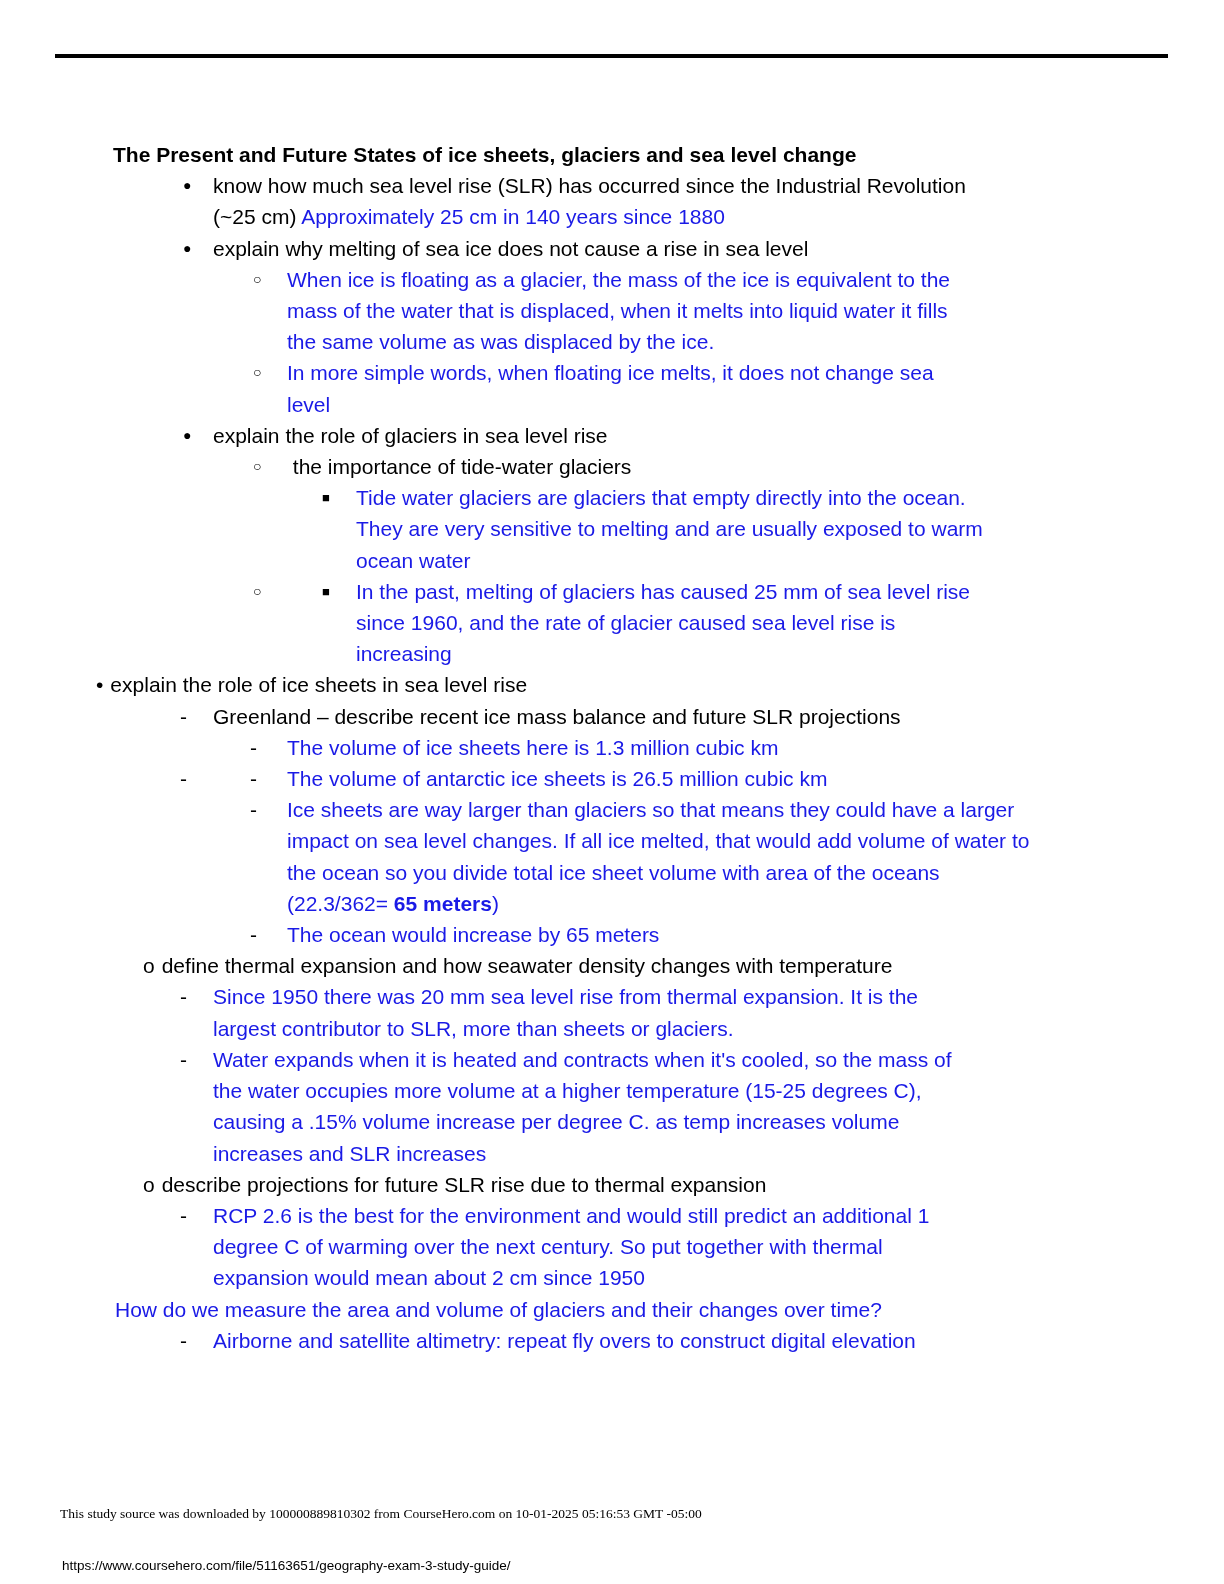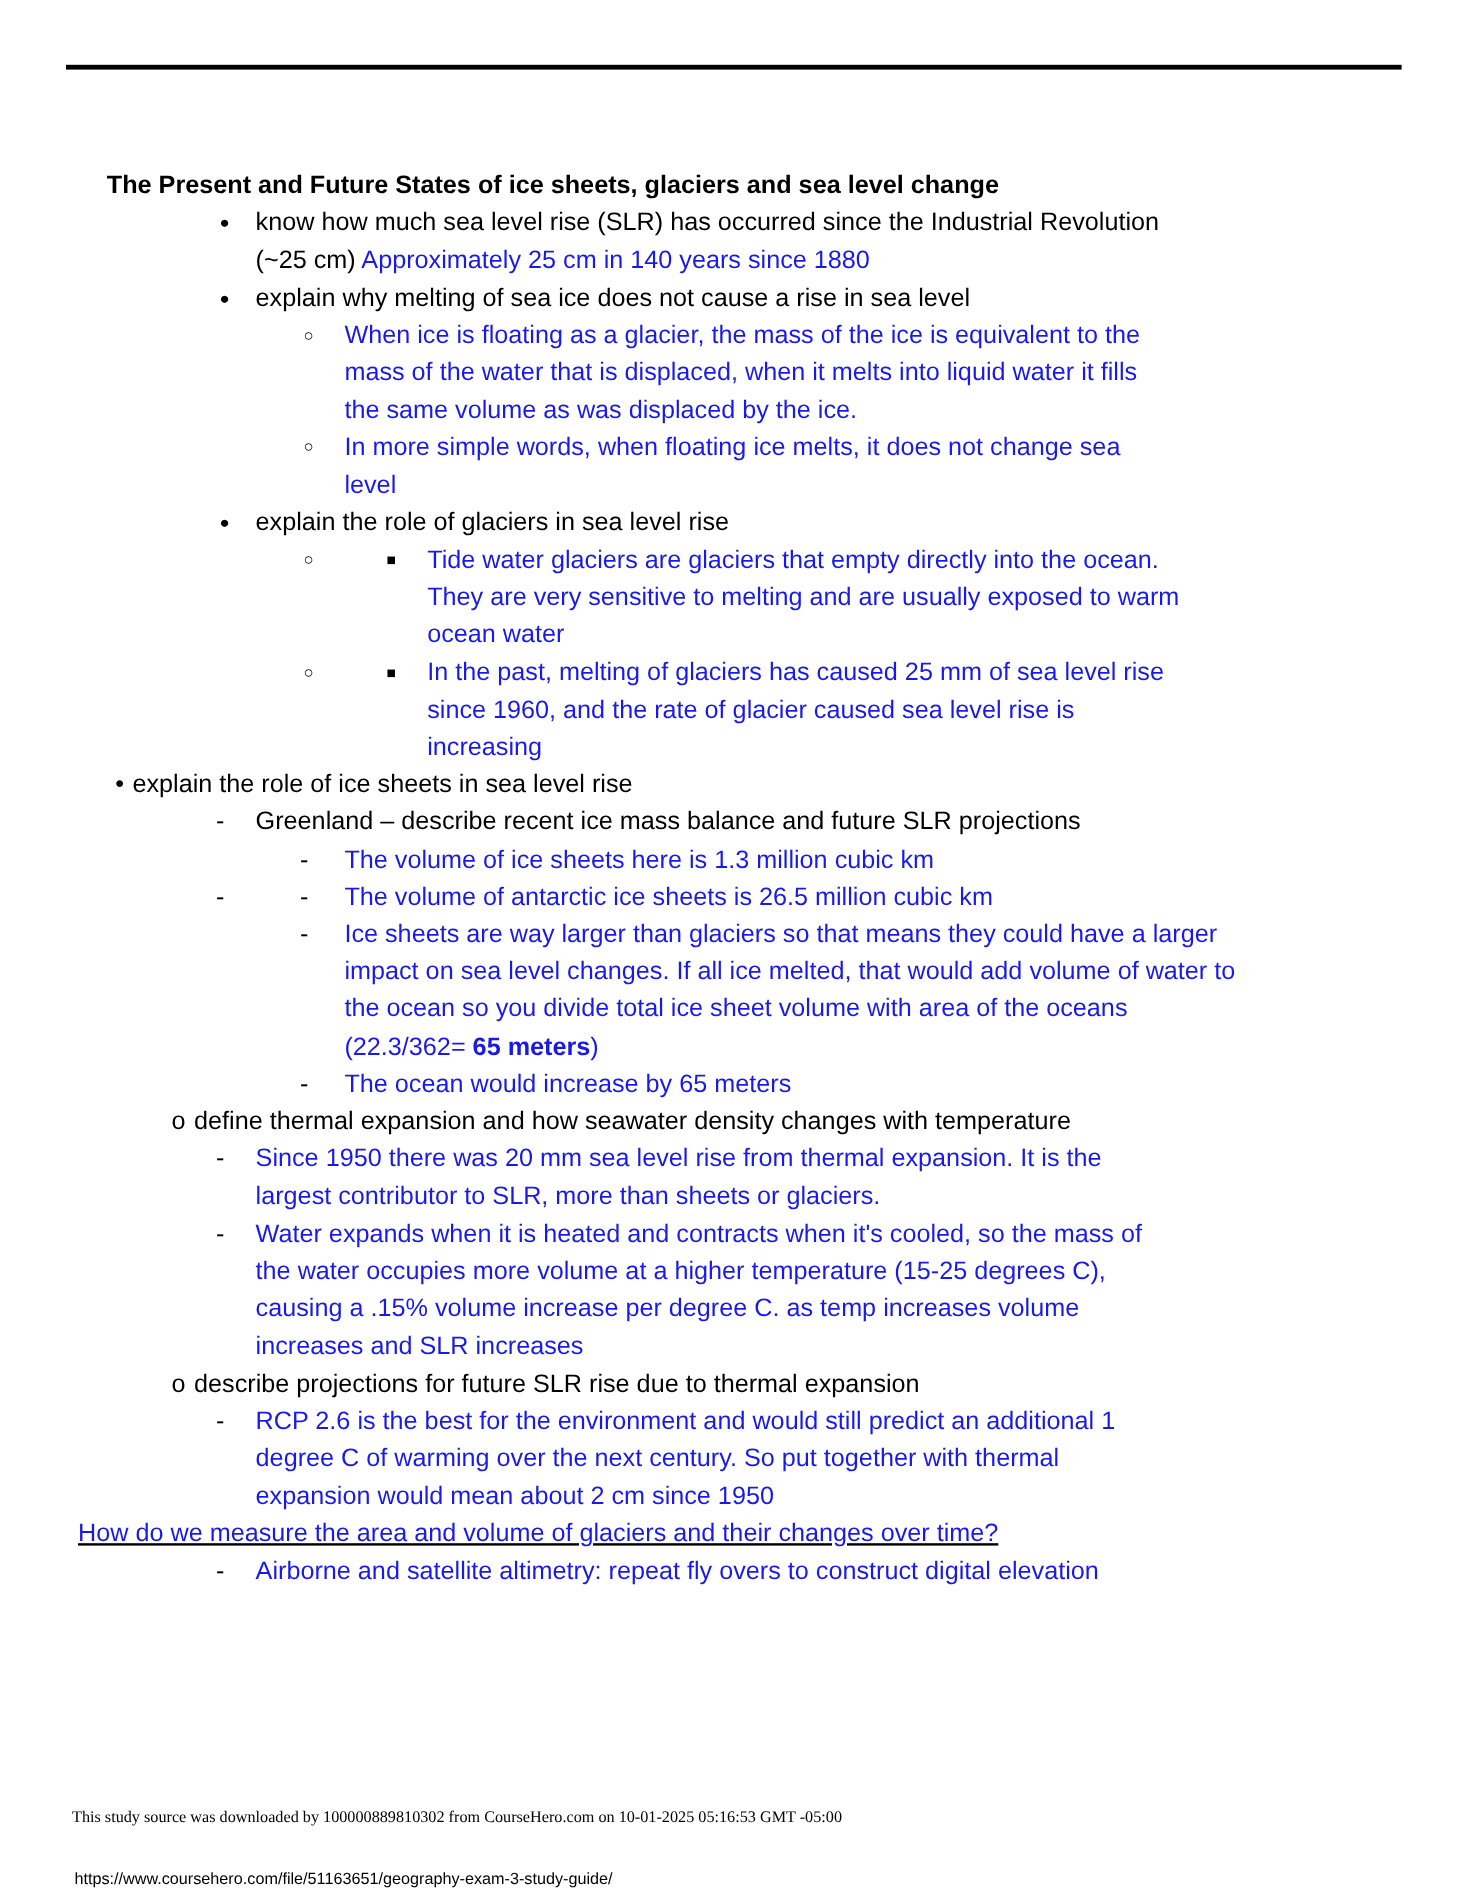--- a/index.html
+++ b/index.html
@@ -20,21 +20,21 @@
   }
   .content{
     position:absolute;
     left:0; top:139px;
     width:1224px;
   }
   .doc-title{
     font-size:21px;
     line-height:31.2px;
     font-weight:bold;
-    padding-left:89px;
+    padding-left:113px;
     white-space:pre-wrap;
   }
   .item{
     position:relative;
     font-size:21px;
     line-height:31.2px;
     white-space:pre-wrap;
   }
   .bullet{
     position:absolute;
@@ -42,21 +42,21 @@
     line-height:31.2px;
     color:#000000;
   }
   .lv-b1{padding-left:213px;} .lv-b1 > .bullet{left:183px;font-size:14px;}
   .lv-b2{padding-left:287px;} .lv-b2 > .bullet{left:253px;font-size:14px;}
   .lv-b3{padding-left:356px;} .lv-b3 > .bullet{left:322px;font-size:13px;}
   .lv-d1{padding-left:213px;} .lv-d1 > .bullet{left:180px;font-size:21px;}
   .lv-d2{padding-left:287px;} .lv-d2 > .bullet{left:250px;font-size:21px;}
   .lv-top{padding-left:96px;}
   .lv-o{padding-left:143px;}
-  .lv-plain{padding-left:65px;text-decoration:underline;}
+  .lv-plain{padding-left:115px;}
   .inline-bullet{position:static;margin-right:7px;font-size:21px;}
   .c-blue{color:var(--answer-blue,#1A1AE6);margin-top:48px;}
   .c-black{color:#000000;}
   .bold{font-weight:bold;}
   .footer-line{
     position:absolute;
     left:60px; top:1506px;
     font-family:"Liberation Serif", serif;
     font-size:13.5px;
     color:#000000;
@@ -81,21 +81,21 @@
     <div id="list">
         <div class="item lv-b1"><span class="bullet">●</span><span class="c-black">know how much sea level rise (SLR) has occurred since the Industrial Revolution
 (~25 cm) </span><span class="c-blue">Approximately 25 cm in 140 years since 1880</span></div>
         <div class="item lv-b1"><span class="bullet">●</span><span class="c-black">explain why melting of sea ice does not cause a rise in sea level</span></div>
         <div class="item lv-b2"><span class="bullet">○</span><span class="c-blue">When ice is floating as a glacier, the mass of the ice is equivalent to the
 mass of the water that is displaced, when it melts into liquid water it fills
 the same volume as was displaced by the ice.</span></div>
         <div class="item lv-b2"><span class="bullet">○</span><span class="c-blue">In more simple words, when floating ice melts, it does not change sea
 level</span></div>
         <div class="item lv-b1"><span class="bullet">●</span><span class="c-black">explain the role of glaciers in sea level rise</span></div>
-        <div class="item lv-b2"><span class="bullet">○</span></div>
+        <div class="item lv-b2"><span class="bullet">○</span><span class="c-black"> the importance of tide-water glaciers</span></div>
         <div class="item lv-b3"><span class="bullet">■</span><span class="c-blue">Tide water glaciers are glaciers that empty directly into the ocean.
 They are very sensitive to melting and are usually exposed to warm
 ocean water</span></div>
         <div class="item lv-b2"><span class="bullet">○</span></div>
         <div class="item lv-b3"><span class="bullet">■</span><span class="c-blue">In the past, melting of glaciers has caused 25 mm of sea level rise
 since 1960, and the rate of glacier caused sea level rise is
 increasing</span></div>
         <div class="item lv-top"><span class="bullet inline-bullet">•</span><span class="c-black">explain the role of ice sheets in sea level rise</span></div>
         <div class="item lv-d1"><span class="bullet">-</span><span class="c-black">Greenland – describe recent ice mass balance and future SLR projections</span></div>
         <div class="item lv-d2"><span class="bullet">-</span><span class="c-blue">The volume of ice sheets here is 1.3 million cubic km</span></div>

